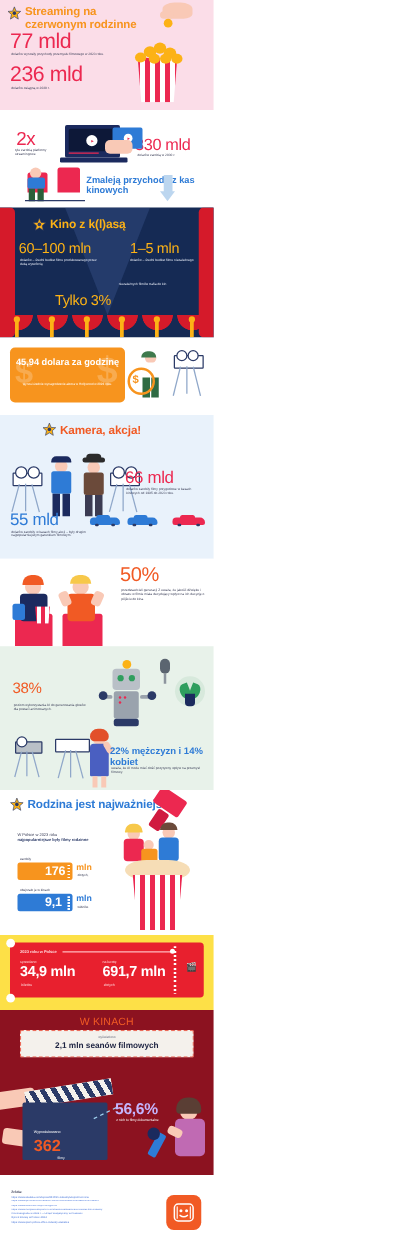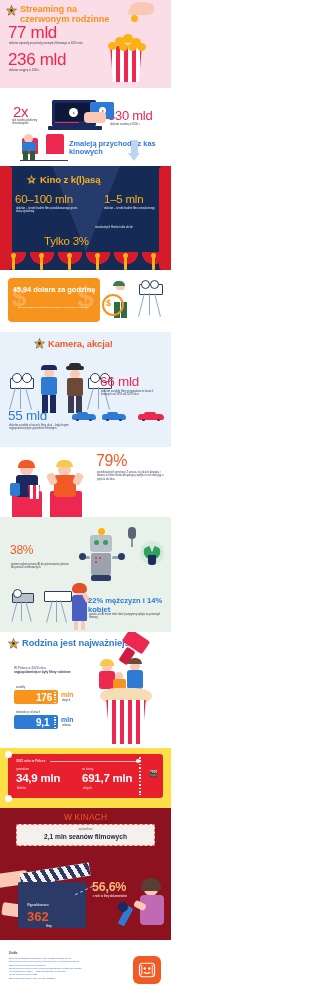--- a/index.html
+++ b/index.html
@@ -183,21 +183,21 @@
   
   #s11{height:92px;background:#8c1220;}
   .clap{position:absolute;}
   .clap-brd{position:absolute;background:#2b3a67;border-radius:1.5px;}
   .clap-top{position:absolute;background:#f4f1ec;}
   .clap-stripes{position:absolute;left:0;top:0;right:0;bottom:0;
     background:repeating-linear-gradient(68deg,#2b3a67 0 4px,#f4f1ec 4px 8px);}
   #s11 .c362{position:absolute;left:27px;top:61px;color:#f15a24;font-size:13px;font-weight:bold;}
   #s11 .c362s{position:absolute;left:46px;top:76px;color:#ffffff;font-size:2.8px;}
   #s11 .cwyp{position:absolute;left:27px;top:55px;color:#ffffff;font-size:2.9px;}
-  #s11 .p566{position:absolute;left:92px;top:32px;color:#fdba74;font-size:12.5px;font-weight:bold;letter-spacing:-.02em;}
+  #s11 .p566{position:absolute;left:92px;top:32px;color:#c4b5fd;font-size:12.5px;font-weight:bold;letter-spacing:-.02em;}
   #s11 .t566{position:absolute;left:93px;top:47px;width:44px;color:#ffffff;font-size:2.7px;line-height:1.32;}
   .dashline{position:absolute;height:0;border-top:.7px dashed #9fd0ee;}
   .hand2{position:absolute;background:#f9c9b6;border-radius:3px;}
   .mic{position:absolute;background:#2e7bd6;border-radius:1.5px;}
 
   
   #s12{height:59px;background:#ffffff;}
   #s12 .srcttl{position:absolute;left:9px;top:12px;font-size:2.6px;color:#3b3f58;font-weight:bold;}
   #s12 .srcs{position:absolute;left:9px;top:17px;width:118px;font-size:2.2px;line-height:1.5;color:#3f6fd8;}
   #s12 .srcs div{white-space:nowrap;overflow:hidden;text-overflow:clip;}
@@ -399,21 +399,21 @@
           <div class="wheel" style="right:4px;"></div>
       </div>
       <div class="car" style="left:66px;top:4px;width:26px;height:6px;background:#ec2850;">
         <div class="wheel" style="left:4px;"></div>
           <div class="wheel" style="right:4px;"></div>
       </div>
     </div>
   </div>
 
   <div class="sec" id="s6">
-    <div class="big n50">79%</div>
+    <div class="big n50">50%</div>
     <div class="tiny t50">przedstawicieli generacji Z uważa, że jakość dźwięku i obrazu w filmie miała decydujący wpływ na ich decyzję o pójściu do kina.</div>
 
     <div style="position:absolute;left:10px;top:14px;width:80px;height:56px;">
       <div class="chair" style="left:2px;top:30px;width:30px;height:26px;"></div>
       <div class="chair" style="left:40px;top:30px;width:32px;height:26px;"></div>
       <div style="position:absolute;left:10px;top:2px;width:13px;height:13px;border-radius:50%;background:#f9c9b6;"></div>
       <div style="position:absolute;left:8px;top:-1px;width:17px;height:8px;border-radius:7px 7px 0 0;background:#f15a24;"></div>
       <div style="position:absolute;left:6px;top:14px;width:22px;height:22px;background:#1b2a5e;border-radius:3px;"></div>
       <div style="position:absolute;left:0px;top:22px;width:10px;height:13px;background:#2e7bd6;border-radius:2px;"></div>
       <div style="position:absolute;left:17px;top:24px;width:14px;height:14px;

